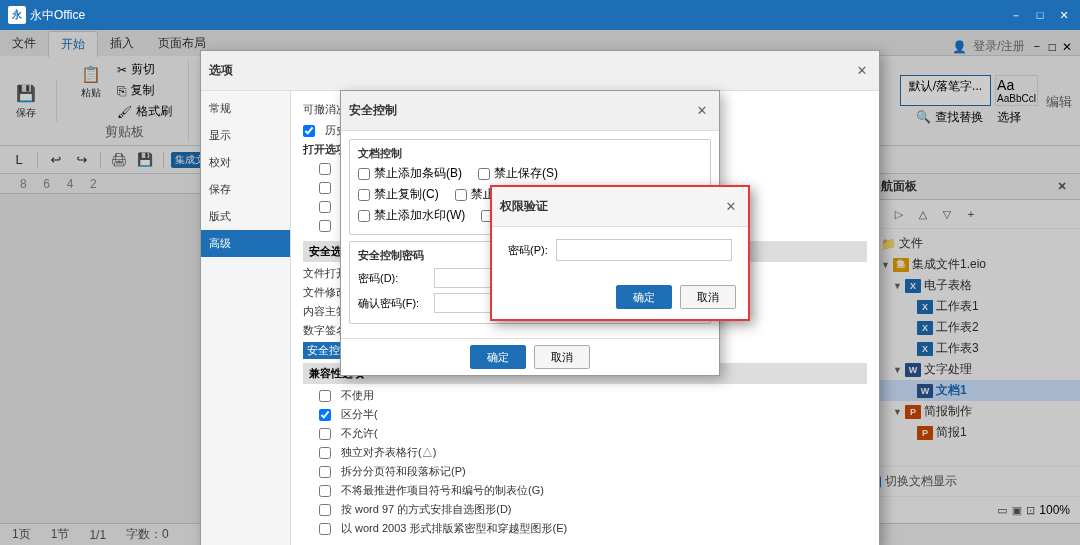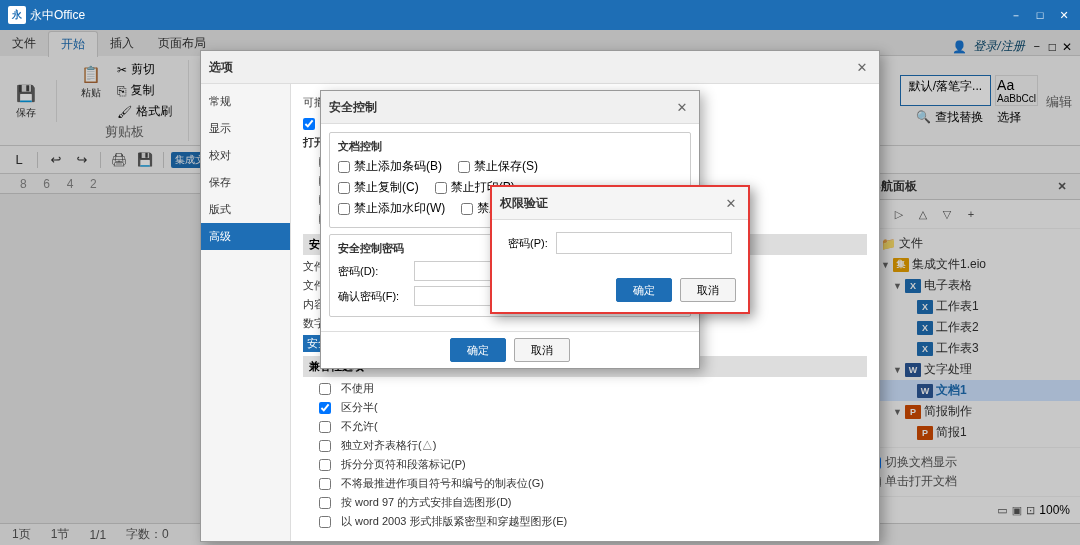--- a/index.html
+++ b/index.html
@@ -74,41 +74,41 @@
     .zoom-btn { cursor: pointer; font-size: 11px; color: #555; }
 
     
     .status-bar { height: 22px; background: #f0f0f0; border-top: 1px solid #ccc; display: flex; align-items: center; padding: 0 12px; font-size: 11px; color: #555; gap: 20px; }
 
     
     .modal-overlay { position: absolute; top: 0; left: 0; right: 0; bottom: 0; background: rgba(0,0,0,0.2); z-index: 100; }
 
     
     .options-dialog { position: absolute; top: 20px; left: 200px; width: 680px; background: white; border: 1px solid #999; box-shadow: 4px 4px 12px rgba(0,0,0,0.3); z-index: 101; display: flex; flex-direction: column; }
-    .dialog-title-bar { height: 33px; background: #f0f0f0; border-bottom: 1px solid #ddd; display: flex; align-items: center; justify-content: space-between; padding: 0 8px; }
+    .dialog-title-bar { height: 40px; background: #f0f0f0; border-bottom: 1px solid #ddd; display: flex; align-items: center; justify-content: space-between; padding: 0 8px; }
     .dialog-title { font-size: 12px; color: #333; font-weight: bold; }
     .dialog-close { width: 18px; height: 18px; cursor: pointer; display: flex; align-items: center; justify-content: center; font-size: 13px; color: #666; }
     .dialog-body { display: flex; flex: 1; }
     .dialog-sidebar { width: 90px; background: #f5f5f5; border-right: 1px solid #ddd; padding: 4px 0; }
     .dialog-nav-item { padding: 6px 8px; cursor: pointer; font-size: 11px; color: #333; }
     .dialog-nav-item.active { background: #1e6eb5; color: white; }
     .dialog-main { flex: 1; padding: 8px 12px; overflow-y: auto; font-size: 11px; }
     .dialog-section { margin-bottom: 8px; }
     .dialog-section-title { font-size: 11px; font-weight: bold; color: #333; margin-bottom: 4px; }
     .dialog-row { display: flex; align-items: center; gap: 8px; margin-bottom: 4px; }
     .dialog-label { color: #333; font-size: 11px; }
     .dialog-checkbox { margin-right: 2px; }
     .dialog-input { height: 20px; border: 1px solid #ccc; padding: 0 4px; font-size: 11px; width: 60px; }
     .dialog-link { color: #1e6eb5; cursor: pointer; font-size: 11px; }
     .dialog-footer { border-top: 1px solid #ddd; padding: 6px 12px; display: flex; justify-content: center; gap: 8px; }
     .dialog-btn { height: 24px; padding: 0 16px; border: 1px solid #aaa; background: #f5f5f5; cursor: pointer; font-size: 11px; border-radius: 2px; }
     .dialog-btn.primary { background: #1e6eb5; color: white; border-color: #1e6eb5; }
 
     
-    .security-dialog { position: absolute; top: 60px; left: 320px; width: 380px; background: white; border: 1px solid #999; box-shadow: 4px 4px 12px rgba(0,0,0,0.3); z-index: 102; }
+    .security-dialog { position: absolute; top: 60px; left: 340px; width: 380px; background: white; border: 1px solid #999; box-shadow: 4px 4px 12px rgba(0,0,0,0.3); z-index: 102; }
     .security-dialog .dialog-body { flex-direction: column; padding: 8px; }
     .security-section { border: 1px solid #ccc; padding: 6px 8px; margin-bottom: 6px; border-radius: 2px; }
     .security-section-title { font-size: 11px; color: #333; margin-bottom: 4px; font-weight: bold; }
     .sec-row { display: flex; align-items: center; gap: 16px; margin-bottom: 4px; }
     .sec-checkbox { display: flex; align-items: center; gap: 4px; font-size: 11px; }
     .pwd-row { display: flex; align-items: center; gap: 6px; margin-bottom: 4px; }
     .pwd-label { font-size: 11px; width: 70px; flex-shrink: 0; }
     .pwd-input { height: 20px; border: 1px solid #ccc; flex: 1; padding: 0 4px; }
     .verify-btn { height: 22px; padding: 0 10px; border: 1px solid #aaa; background: #f5f5f5; cursor: pointer; font-size: 11px; border-radius: 2px; }
 
@@ -144,21 +144,21 @@
 
   <div class="ribbon">
     <div class="ribbon-tabs">
       <div class="ribbon-tab">文件</div>
       <div class="ribbon-tab active">开始</div>
       <div class="ribbon-tab">插入</div>
       <div class="ribbon-tab">页面布局</div>
       <div style="flex:1; border-bottom:1px solid #d0d0d0;"></div>
       <div style="display:flex;align-items:center;padding:0 8px;gap:6px;font-size:11px;background:#e8e8e8;border-bottom:1px solid #d0d0d0;">
         <span style="cursor:pointer;">👤</span>
-        <span style="cursor:pointer;color:#0c4a6e;font-style:italic;">登录/注册</span>
+        <span style="cursor:pointer;color:#737373;">登录/注册</span>
         <span style="cursor:pointer;">－</span>
         <span style="cursor:pointer;">□</span>
         <span style="cursor:pointer;">✕</span>
       </div>
     </div>
     <div class="ribbon-content">
 
       <div class="ribbon-group">
         <div class="ribbon-btn">
           <div class="ribbon-icon">💾</div>
@@ -358,24 +358,20 @@
           <span class="tree-arrow"></span>
           <span class="tree-icon icon-p">P</span>
           <span>简报1</span>
         </div>
       </div>
       <div class="right-panel-footer">
         <div class="footer-checkbox">
           <input type="checkbox" checked="" style="">
           <span>切换文档显示</span>
         </div>
-        <div class="footer-checkbox">
-          <input type="checkbox" style="">
-          <span>单击打开文档</span>
-        </div>
       </div>
       <div class="right-panel-bottom">
         <div class="zoom-area">
           <div class="zoom-btn">▭</div>
           <div class="zoom-btn">▣</div>
           <div class="zoom-btn">⊡</div>
           <span>100%</span>
         </div>
       </div>
     </div>

